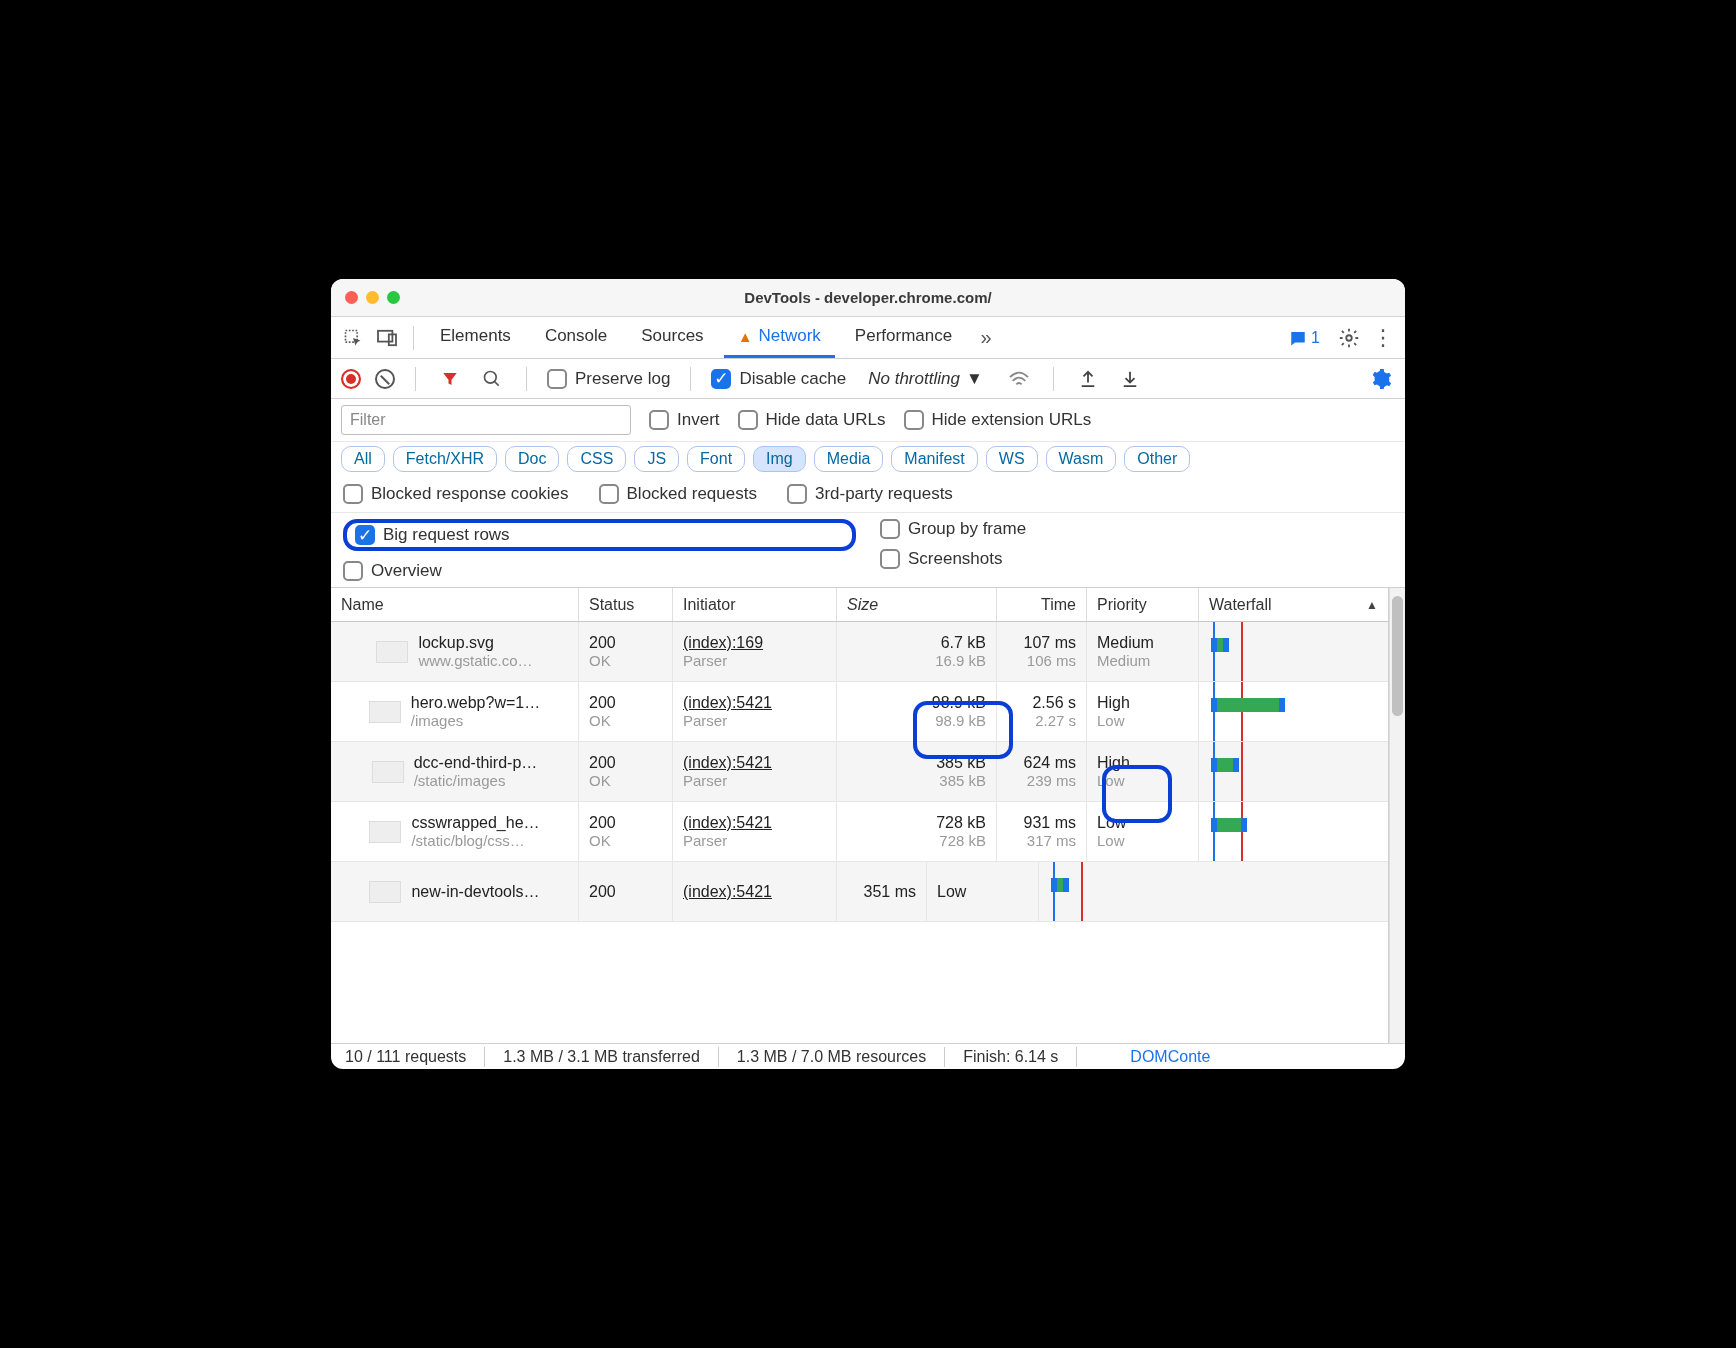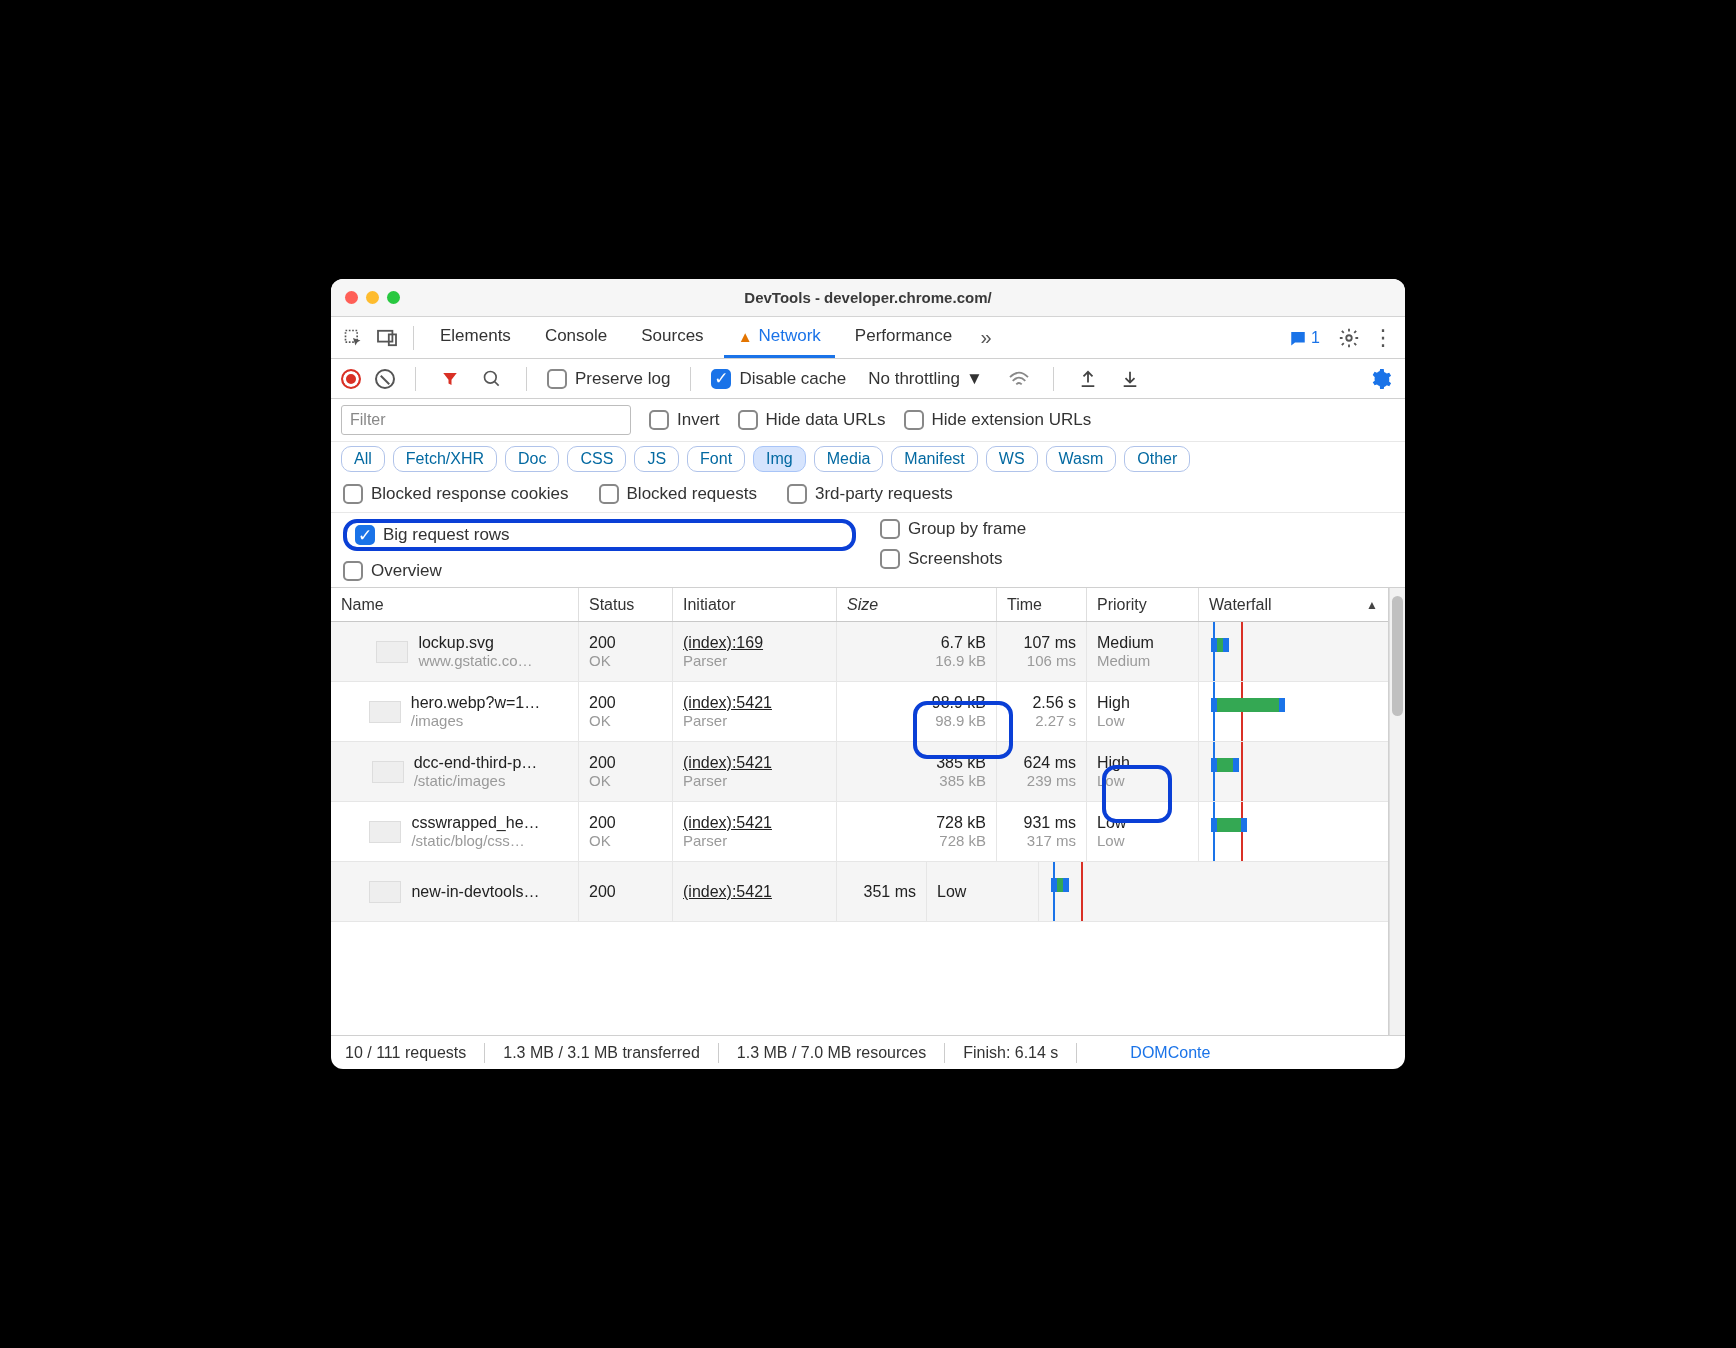--- a/index.html
+++ b/index.html
@@ -77,20 +77,21 @@
     display:flex;align-items:center;gap:8px;font-size:17px;color:#333;cursor:pointer;
   }
   .chkbox {
     width:20px;height:20px;border:2px solid #888;border-radius:5px;display:flex;align-items:center;justify-content:center;
     flex-shrink:0;
   }
   .chkbox.checked { background:#1a73e8;border-color:#1a73e8;color:#fff;}
   .throttling {
     display:flex;align-items:center;gap:6px;font-size:17px;color:#333;cursor:pointer;
     padding:4px 8px;
+    font-style:italic;
   }
   .gear-icon{color:#1a73e8;}
   
   .filterrow {
     display:flex;align-items:center;
     padding:6px 10px; gap:18px;
     border-bottom:1px solid #e8e8e8;
   }
   .filterinput {
     width:290px;height:30px;border:1px solid #bdbdbd;border-radius:3px;
@@ -148,21 +149,21 @@
   .wf-cell{position:relative;}
   .wf-line-blue{position:absolute;top:0;bottom:0;width:2px;background:#1a73e8;}
   .wf-line-red{position:absolute;top:0;bottom:0;width:2px;background:#d93025;}
   .wf-bar{position:absolute;height:14px;top:16px;background:#34a853;}
   .wf-bar .tail{position:absolute;right:-6px;top:0;bottom:0;width:6px;background:#1a73e8;}
   .wf-bar .lead{position:absolute;left:-6px;top:0;bottom:0;width:6px;background:#1a73e8;}
   .scrollbar{width:16px;background:#f2f2f2;border-left:1px solid #ddd;position:relative;}
   .scrollthumb{position:absolute;left:2px;right:2px;top:8px;height:120px;background:#c0c0c0;border-radius:8px;}
   
   .statusbar{
-    height:34px;border-top:1px solid #d0d0d0;display:flex;align-items:center;padding:0 14px;gap:18px;
+    height:26px;border-top:1px solid #d0d0d0;display:flex;align-items:center;padding:0 14px;gap:18px;
     font-size:16px;color:#333;
   }
   .statusbar .divider{width:1px;height:20px;background:#ccc;}
   .statusbar .link{color:#1a73e8;margin-left:35px;}
   .initiator-link{text-decoration:underline;cursor:pointer;}
   .annot-size-hl, .annot-pri-hl{
     position:absolute;border:4px solid #0a3fd6;border-radius:14px;pointer-events:none;
   }
   svg { display:block;}
 </style>
@@ -357,21 +358,21 @@
 
   <div class="tablewrap">
     <div class="nettable">
       <div class="thead">
         <div class="th col-name">Name</div>
         <div class="th col-status">Status</div>
         <div class="th col-initiator">Initiator</div>
         <div class="th col-size" style="justify-content:flex-start;font-style:italic;">
             <span>Size</span>
           </div>
-        <div class="th col-time" style="justify-content:flex-start;">
+        <div class="th col-time" style="justify-content:flex-end;">
             <span>Time</span>
           </div>
         <div class="th col-priority">Priority</div>
         <div class="th col-waterfall">
           <span>Waterfall</span>
           <span class="asc-marker">▲</span>
         </div>
       </div>
       <div class="tbody" id="tbody">
           <div class="row odd">

